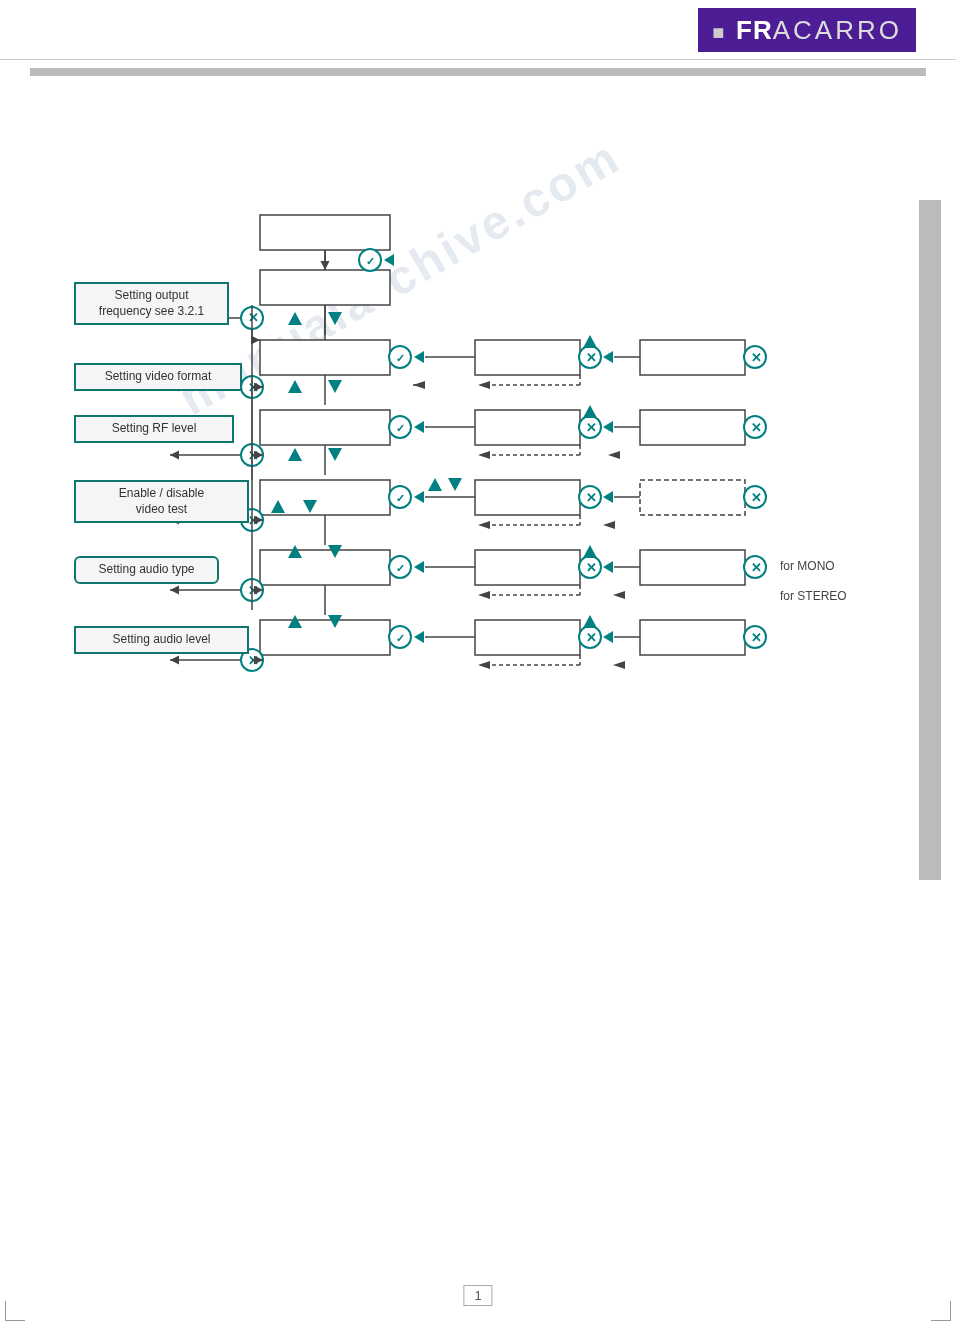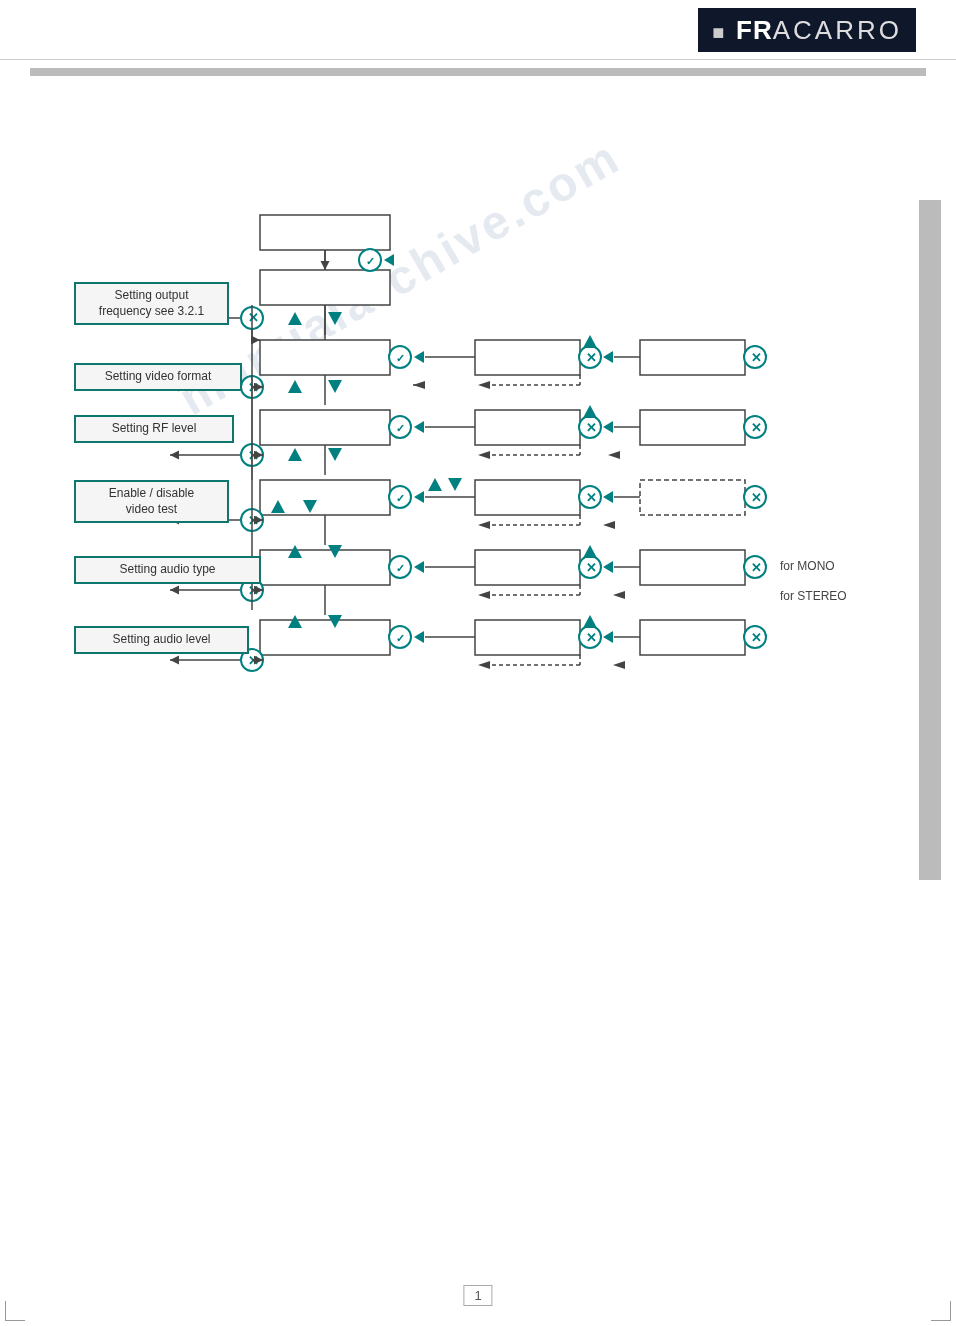--- a/index.html
+++ b/index.html
@@ -19,21 +19,21 @@
       height: 60px;
       background: #fff;
       border-bottom: 1px solid #ccc;
     }
     .logo-area {
       position: absolute;
       top: 8px;
       right: 40px;
     }
     .logo-box {
-      background: #0f172a;
+      background: #4c1d95;
       color: #fff;
       font-size: 28px;
       font-weight: bold;
       letter-spacing: 2px;
       padding: 6px 14px;
       display: inline-block;
     }
 
     
     .top-gray-bar {
@@ -362,24 +362,24 @@
 
 <div class="label-box" style="left:74px;top:282px;width:155px;">
   <span>Setting  output<br>frequency see 3.2.1</span>
 </div>
 <div class="label-box" style="left:74px;top:363px;width:168px;">
   <span>Setting video format</span>
 </div>
 <div class="label-box" style="left:74px;top:415px;width:160px;">
   <span>Setting  RF level</span>
 </div>
-<div class="label-box" style="left:74px;top:480px;width:155px;">
+<div class="label-box" style="left:74px;top:480px;width:175px;">
   <span>Enable / disable<br>video test</span>
 </div>
-<div class="label-box" style="left:74px;top:556px;width:187px;">
+<div class="label-box" style="left:74px;top:556px;width:145px;border-radius:6px;">
   <span>Setting  audio type</span>
 </div>
 <div class="label-box" style="left:74px;top:626px;width:175px;">
   <span>Setting  audio level</span>
 </div>
 
 <div class="page-num">
   <span>1</span>
 </div>
 

